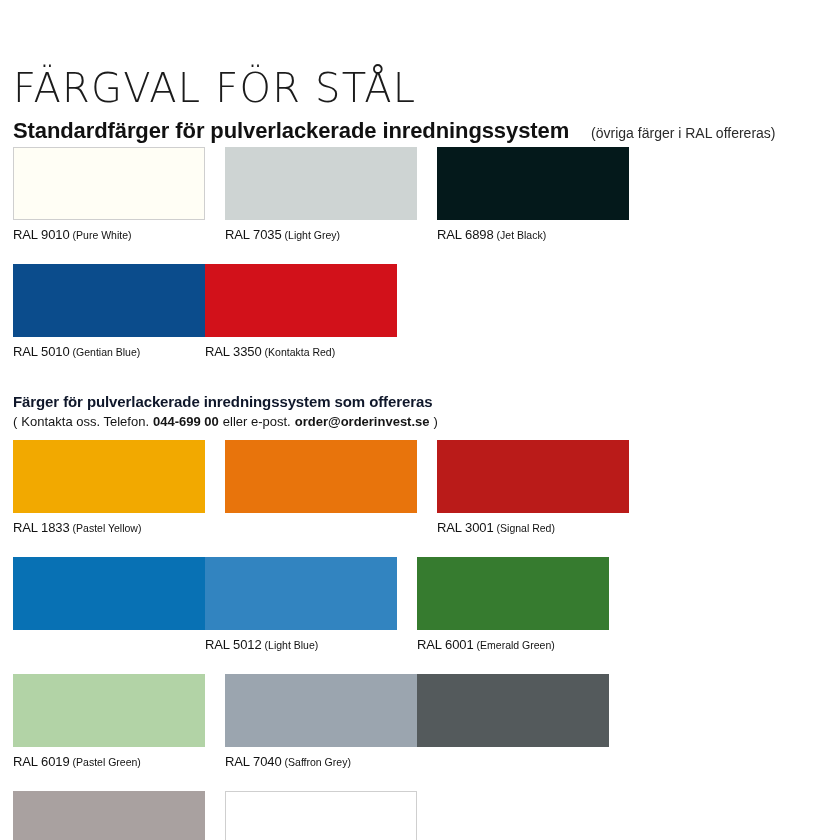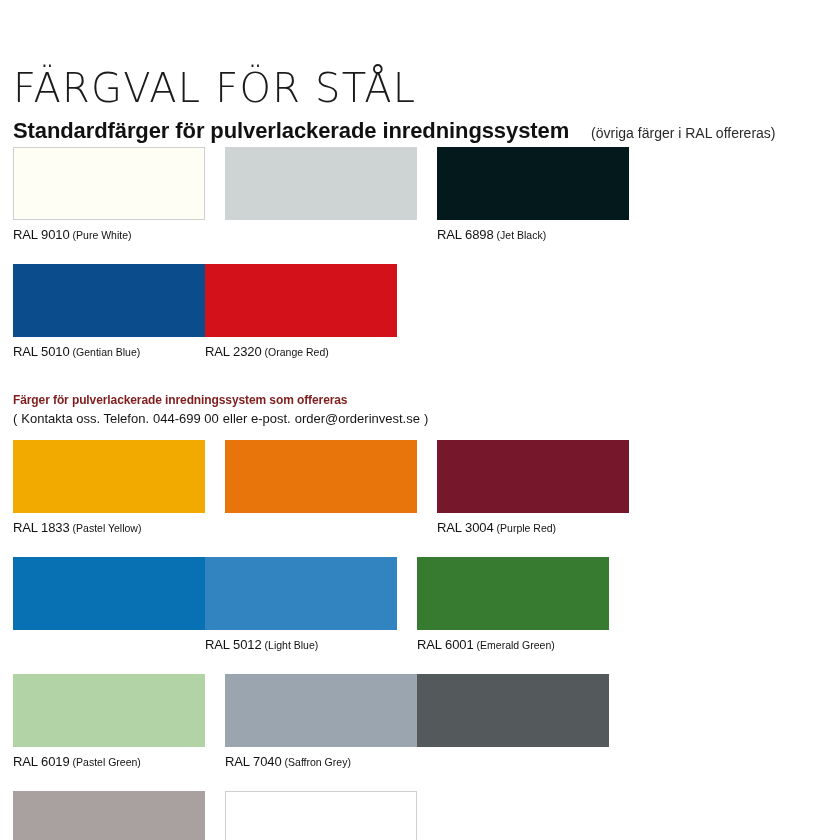--- a/index.html
+++ b/index.html
@@ -103,37 +103,37 @@
     margin-left: 3px;
   }
 
   
   .section-two-head {
     position: absolute;
     left: 13px;
     top: 393px;
   }
   .section-two-title {
-    font-size: 12px;
+    font-size: 15px;
     font-weight: bold;
-    color: #7f1d1d;
+    color: #0f172a;
     letter-spacing: -0.1px;
     white-space: nowrap;
     display: block;
   }
   .contact-line {
     margin-top: 4px;
     font-size: 13px;
     color: #151515;
     white-space: nowrap;
     display: flex;
     align-items: baseline;
   }
   .contact-line .lite { font-weight: normal; }
-  .contact-line .strong { font-weight: normal; }
+  .contact-line .strong { font-weight: bold; }
   .contact-line span { margin-right: 4px; }
   .contact-line span:last-child { margin-right: 0; }
 </style>
 </head>
 <body>
 
 <div class="page">
 
   <h1 class="main-title">FÄRGVAL FÖR STÅL</h1>
 
@@ -142,32 +142,33 @@
     <span class="section-note">(övriga färger i RAL offereras)</span>
   </div>
 
   <div class="grid grid-row1" id="grid-sec1">
       <div class="swatch-cell">
         <div class="swatch-chip bordered" style="background: rgb(255, 254, 245);"></div>
         <div class="swatch-label"><span class="ral-code">RAL 9010</span><span class="ral-name">(Pure White)</span></div>
       </div>
       <div class="swatch-cell">
         <div class="swatch-chip" style="background: rgb(206, 212, 211);"></div>
+        <div class="swatch-label"><span class="ral-code">RAL 7035</span><span class="ral-name">(Light Grey)</span></div>
       </div>
       <div class="swatch-cell">
         <div class="swatch-chip" style="background: rgb(4, 25, 27);"></div>
         <div class="swatch-label"><span class="ral-code">RAL 6898</span><span class="ral-name">(Jet Black)</span></div>
       </div>
       <div class="swatch-cell">
         <div class="swatch-chip" style="background: rgb(11, 76, 140);"></div>
         <div class="swatch-label"><span class="ral-code">RAL 5010</span><span class="ral-name">(Gentian Blue)</span></div>
       </div>
       <div class="swatch-cell">
         <div class="swatch-chip" style="background: rgb(210, 17, 26);"></div>
-        <div class="swatch-label"><span class="ral-code">RAL 2320</span><span class="ral-name">(Orange Red)</span></div>
+        <div class="swatch-label"><span class="ral-code">RAL 3350</span><span class="ral-name">(Kontakta Red)</span></div>
       </div>
     </div>
 
   <div class="section-two-head">
     <span class="section-two-title">Färger för pulverlackerade inredningssystem som offereras</span>
     <div class="contact-line">
       <span class="lite">(</span>
       <span class="lite">Kontakta oss. Telefon.</span>
       <span class="strong">044-699 00</span>
       <span class="lite">eller e-post.</span>
@@ -178,22 +179,22 @@
 
   <div class="grid grid-sec2" id="grid-sec2">
       <div class="swatch-cell">
         <div class="swatch-chip" style="background: rgb(242, 169, 0);"></div>
         <div class="swatch-label"><span class="ral-code">RAL 1833</span><span class="ral-name">(Pastel Yellow)</span></div>
       </div>
       <div class="swatch-cell">
         <div class="swatch-chip" style="background: rgb(232, 116, 12);"></div>
       </div>
       <div class="swatch-cell">
-        <div class="swatch-chip" style="background: rgb(118, 23, 43);"></div>
-        <div class="swatch-label"><span class="ral-code">RAL 3004</span><span class="ral-name">(Purple Red)</span></div>
+        <div class="swatch-chip" style="background: rgb(186, 27, 25);"></div>
+        <div class="swatch-label"><span class="ral-code">RAL 3001</span><span class="ral-name">(Signal Red)</span></div>
       </div>
       <div class="swatch-cell">
         <div class="swatch-chip" style="background: rgb(8, 113, 180);"></div>
       </div>
       <div class="swatch-cell">
         <div class="swatch-chip" style="background: rgb(50, 132, 192);"></div>
         <div class="swatch-label"><span class="ral-code">RAL 5012</span><span class="ral-name">(Light Blue)</span></div>
       </div>
       <div class="swatch-cell">
         <div class="swatch-chip" style="background: rgb(54, 123, 47);"></div>

